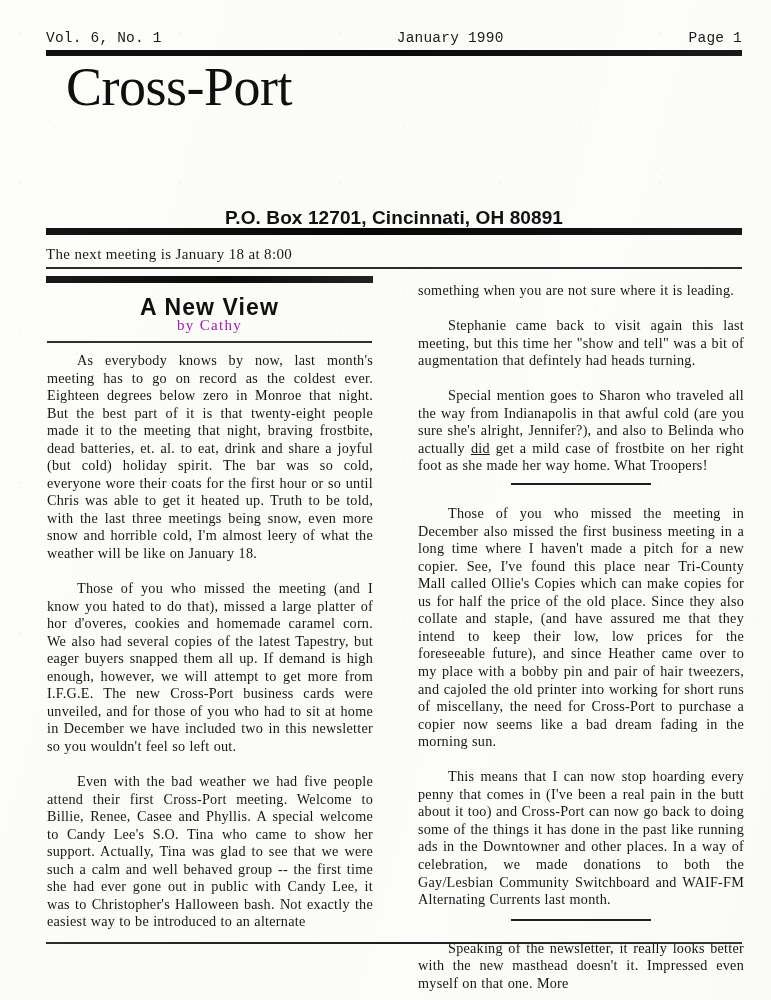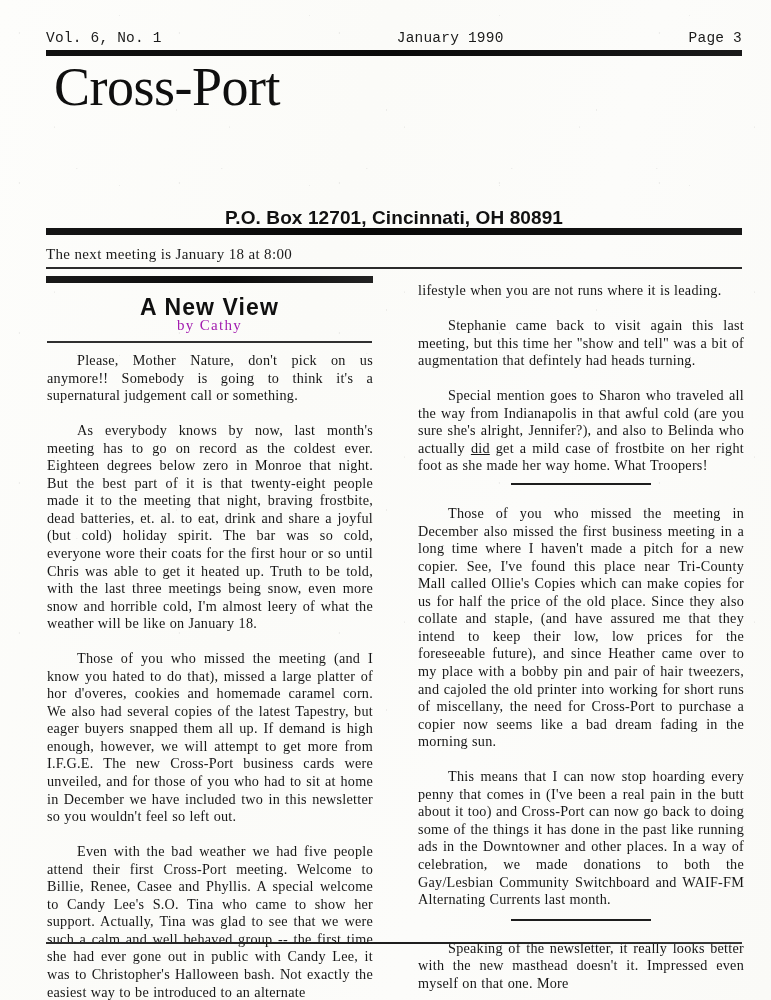--- a/index.html
+++ b/index.html
@@ -64,21 +64,21 @@
   .rule-thick-3 { left: 46px; top: 276px; width: 327px; height: 7px;
     background: linear-gradient(90deg,#191919 0%,#0b0b0b 55%,#222 100%); }
   .rule-thin-byline { left: 47px; top: 341px; width: 325px; height: 1.6px;
     background: #303030; }
   .rule-bottom  { left: 46px; top: 942px; width: 696px; height: 2px;
     background: linear-gradient(90deg,#2c2c2c 0%,#1d1d1d 50%,#3a3a3a 100%); }
 
   
   .masthead {
     position: absolute;
-    left: 54px;
+    left: 66px;
     top: 62px;
     width: 640px;
   }
   .masthead-line {
     font-family: "Liberation Serif", serif;
     font-weight: 400;
     color: #0f0f0f;
     line-height: 0.96;
     letter-spacing: -0.5px;
   }
@@ -186,21 +186,21 @@
 </head>
 <body>
 
 <div class="page"></div>
 
 <div class="sheet">
 
   <div class="volume-line">
     <span>Vol. 6, No. 1</span>
     <span class="vl-mid">January 1990</span>
-    <span>Page 3</span>
+    <span>Page 1</span>
   </div>
 
   <div class="rule rule-thick-1"></div>
 
   <div class="masthead">
     <div class="masthead-line masthead-line-1">Cross-Port</div>
   </div>
 
   <div class="address">P.O. Box 12701, Cincinnati, OH  80891</div>
 
@@ -209,28 +209,27 @@
   <div class="meeting-notice">The next meeting is January 18 at 8:00</div>
 
   <div class="rule rule-thin-1"></div>
   <div class="rule rule-thick-3"></div>
 
   <div class="article-title">A New View</div>
   <div class="article-byline">by Cathy</div>
   <div class="rule rule-thin-byline"></div>
 
   <div class="col col-left">
-    <p>Please, Mother Nature, don't pick on us anymore!!  Somebody is going to think it's a supernatural judgement call or something.</p>
     <p>As everybody knows by now, last month's meeting has to go on record as the coldest ever. Eighteen degrees below zero in Monroe that night. But the best part of it is that twenty-eight people made it to the meeting that night, braving frostbite, dead batteries, et. al. to eat, drink and share a joyful (but cold) holiday spirit.  The bar was so cold, everyone wore their coats for the first hour or so until Chris was able to get it heated up.  Truth to be told, with the last three meetings being snow, even more snow and horrible cold, I'm almost leery of what the weather will be like on January 18.</p>
     <p>Those of you who missed the meeting (and I know you hated to do that), missed a large platter of hor d'overes, cookies and homemade caramel corn.  We also had several copies of the latest Tapestry, but eager buyers snapped them all up. If demand is high enough, however, we will attempt to get more from I.F.G.E.  The new Cross-Port business cards were unveiled, and for those of you who had to sit at home in December we have included two in this newsletter so you wouldn't feel so left out.</p>
     <p>Even with the bad weather we had five people attend their first Cross-Port meeting. Welcome to Billie, Renee, Casee and Phyllis.  A special welcome to Candy Lee's S.O. Tina who came to show her support.  Actually, Tina was glad to see that we were such a calm and well behaved group -- the first time she had ever gone out in public with Candy Lee, it was to Christopher's Halloween bash.  Not exactly the easiest way to be introduced to an alternate</p>
   </div>
 
   <div class="col col-right">
-    <p style="text-indent:0">lifestyle when you are not runs where it is leading.</p>
+    <p style="text-indent:0">something when you are not sure where it is leading.</p>
     <p>Stephanie came back to visit again this last meeting, but this time her "show and tell" was a bit of augmentation that defintely had heads turning.</p>
     <p class="tight"><span>Special mention goes to Sharon who traveled all the way from Indianapolis in that awful cold (are you sure she's alright, Jennifer?), and also to Belinda who actually </span><u>did</u><span> get a mild case of frostbite on her right foot as she made her way home.  What Troopers!</span></p>
     <div class="sect-divider"></div>
     <p>Those of you who missed the meeting in December also missed the first business meeting in a long time where I haven't made a pitch for a new copier. See, I've found this place near Tri-County Mall called Ollie's Copies which can make copies for us for half the price of the old place. Since they also collate and staple, (and have assured me that they intend to keep their low, low prices for the foreseeable future), and since Heather came over to my place with a bobby pin and pair of hair tweezers, and cajoled the old printer into working for short runs of miscellany, the need for Cross-Port to purchase a copier now seems like a bad dream fading in the morning sun.</p>
     <p class="tight">This means that I can now stop hoarding every penny that comes in (I've been a real pain in the butt about it too) and Cross-Port can now go back to doing some of the things it has done in the past like running ads in the Downtowner and other places.  In a way of celebration, we made donations to both the Gay/Lesbian Community Switchboard and WAIF-FM Alternating Currents last month.</p>
     <div class="sect-divider d2"></div>
     <p>Speaking of the newsletter, it really looks better with the new masthead doesn't it. Impressed even myself on that one.  More</p>
   </div>
 
   <div class="rule rule-bottom"></div>

